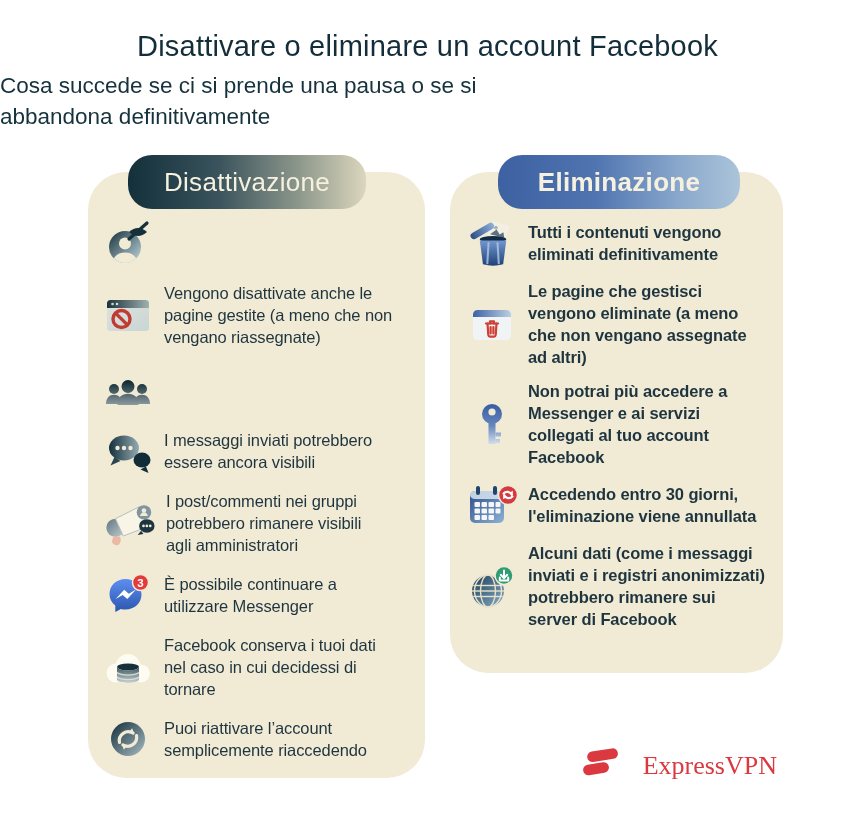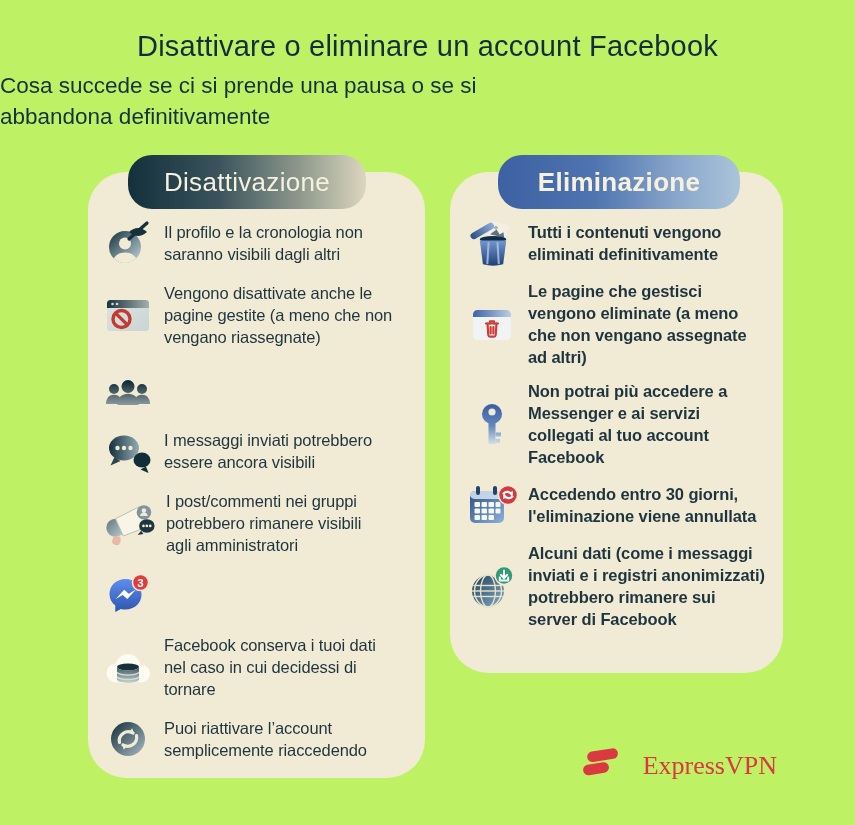--- a/index.html
+++ b/index.html
@@ -23,21 +23,21 @@
   .icon{flex:0 0 52px;height:50px;display:flex;align-items:center;justify-content:center;}
   .icon svg{display:block;}
   .text{font-size:16.5px;line-height:22px;color:var(--text,#1e3540);white-space:pre-line;
         letter-spacing:-0.1px;}
   .logo{position:absolute;top:747px;right:78px;display:flex;align-items:center;gap:21px;}
   .logo-text{font-family:"Liberation Serif",serif;font-size:26px;font-weight:500;}
 </style>
 </head>
 <body style="background: rgb(183, 207, 208);">
 
-<div class="canvas" style="background: #bef264;">
+<div class="canvas" style="background: #ffffff;">
   <h1 class="page-title">Disattivare o eliminare un account Facebook</h1>
   <p class="page-subtitle">Cosa succede se ci si prende una pausa o se si
 abbandona definitivamente</p>
 
   <section class="card card-left" style="background: rgb(241, 234, 212);">
     <div class="pill pill-left" style="background: linear-gradient(90deg, rgb(19, 48, 59), rgb(58, 83, 92) 38%, rgb(141, 152, 140) 72%, rgb(220, 214, 189));">
       <span>Disattivazione</span>
     </div>
     <ul class="items">
         <li class="item">
@@ -54,22 +54,20 @@
               </defs>
               <circle cx="21" cy="28" r="16" fill="url(#ph1)"></circle>
               <g clip-path="url(#ph2)" fill="#f1ead4">
                 <circle cx="21" cy="24.5" r="6"></circle>
                 <path d="M8 47c0-9.5 6-13.5 13-13.5S34 37.5 34 47z"></path>
               </g>
               <path d="M25 13q9-8 18 0q-9 8-18 0z" fill="#16313c"></path>
               <line x1="25" y1="20" x2="43" y2="4" stroke="#16313c" stroke-width="3.2" stroke-linecap="round"></line>
             </svg>
           </span>
-          <span class="text">Il profilo e la cronologia non
-saranno visibili dagli altri</span>
         </li>
         <li class="item">
           <span class="icon">
             <svg width="48" height="48" viewBox="0 0 48 48">
               <defs>
                 <linearGradient id="pb1" x1="0" y1="0" x2="1" y2="0">
                   <stop offset="0" stop-color="#1b333d"></stop>
                   <stop offset="1" stop-color="#9fb0af"></stop>
                 </linearGradient>
                 <linearGradient id="pb2" x1="0" y1="0" x2="1" y2="1">
@@ -164,20 +162,22 @@
                   <stop offset="0" stop-color="#5d8ef0"></stop>
                   <stop offset="1" stop-color="#2c55ae"></stop>
                 </linearGradient>
               </defs>
               <path d="M21.5 8C12.4 8 5.5 14.6 5.5 23c0 4.7 2.2 8.8 5.8 11.5V41l5.6-3.1c1.5.4 3 .6 4.6.6 9.1 0 16-6.6 16-15S30.6 8 21.5 8z" fill="url(#ms1)"></path>
               <path d="M11.5 28l8.7-9.3 4.6 4.1 7.2-4.2-8.7 9.4-4.6-4.1z" fill="#fff"></path>
               <circle cx="36.5" cy="11.5" r="8" fill="#e23b3b" stroke="#f1ead4" stroke-width="1.5"></circle>
               <text x="36.5" y="15.6" font-size="11.5" font-weight="bold" fill="#fff" text-anchor="middle" font-family="Liberation Sans, sans-serif">3</text>
             </svg>
           </span>
+          <span class="text">È possibile continuare a
+utilizzare Messenger</span>
         </li>
         <li class="item">
           <span class="icon">
             <svg width="52" height="48" viewBox="0 0 52 48">
               <defs>
                 <linearGradient id="cd1" x1="0" y1="0" x2="0" y2="1">
                   <stop offset="0" stop-color="#3d545e"></stop>
                   <stop offset="1" stop-color="#c9d4d2"></stop>
                 </linearGradient>
               </defs>

